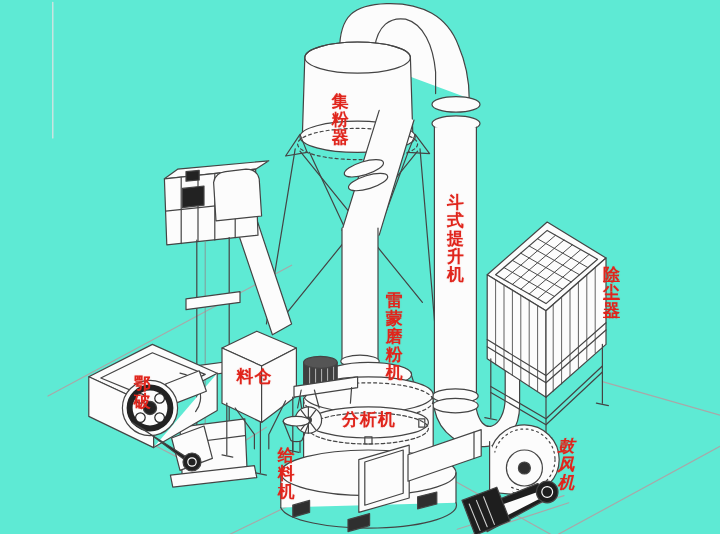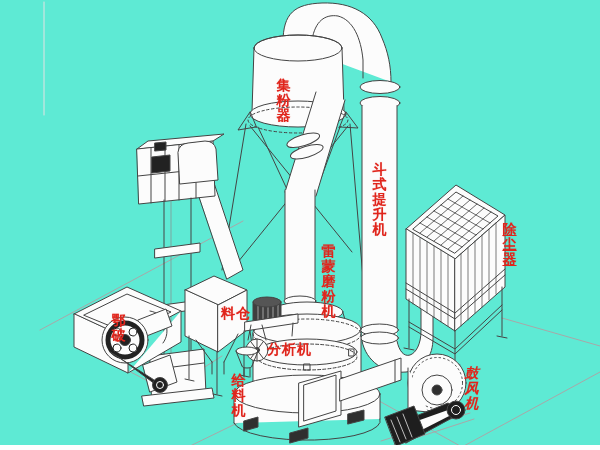--- a/index.html
+++ b/index.html
@@ -234,19 +234,19 @@
       <circle cx="456" cy="410" r="4.5" stroke="#fcfcfc"></circle>
     </g>
 
   </g>
 </svg>
 
 <div class="lbl v" style="left:276px;top:78px;">集粉器</div>
 <div class="lbl v" style="left:372px;top:162px;">斗式提升机</div>
 <div class="lbl v" style="left:502px;top:222px;text-decoration:underline;">除尘器</div>
 <div class="lbl v" style="left:111px;top:285px;margin-top:28px;">鄂破</div>
-<div class="lbl h" style="left:197px;top:305px;margin-left:24px;">料仓</div>
+<div class="lbl h" style="left:197px;top:305px;">料仓</div>
 <div class="lbl v" style="left:321px;top:244px;">雷蒙磨粉机</div>
-<div class="lbl h" style="left:267px;top:341px;text-align:right;">分析机</div>
+<div class="lbl h" style="left:285px;top:341px;text-align:right;">分析机</div>
 <div class="lbl v" style="left:231px;top:373px;">给料机</div>
 <div class="lbl v" style="left:464px;top:366px;font-style:italic;">鼓风机</div>
 
 </div>
 
 </body></html>

